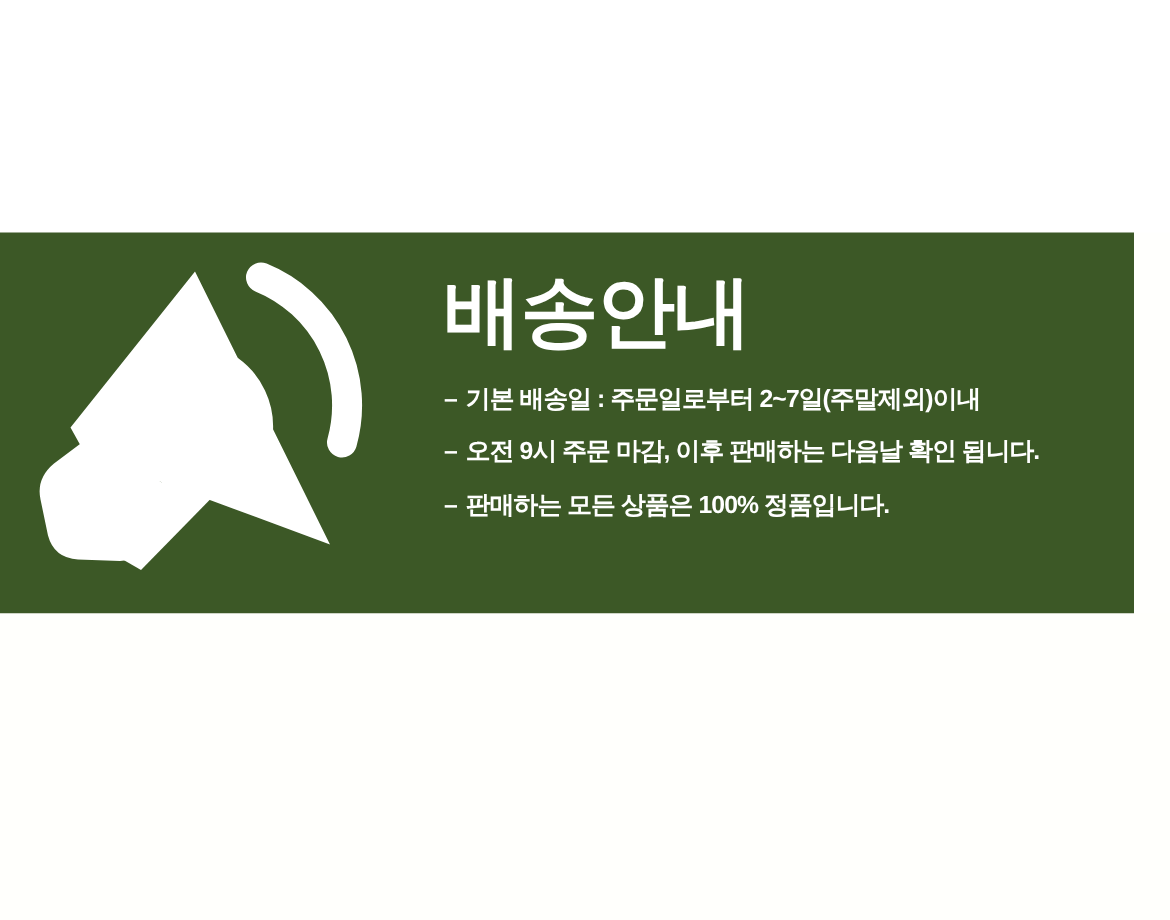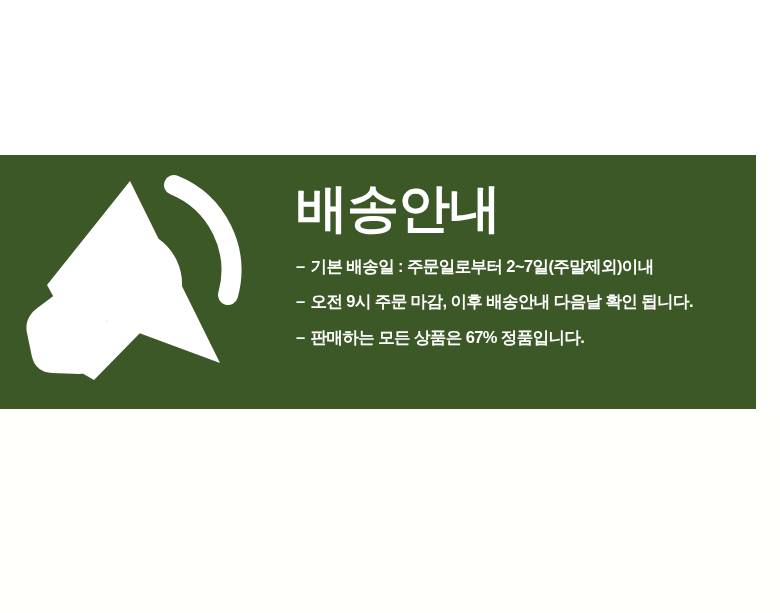--- a/index.html
+++ b/index.html
@@ -156,25 +156,25 @@
 
       <div class="notice-title">배송안내</div>
 
       <ul class="notice-list">
         <li>
           <span class="bullet-dash">–</span>
           <span>기본 배송일 : 주문일로부터 2~7일(주말제외)이내</span>
         </li>
         <li>
           <span class="bullet-dash">–</span>
-          <span>오전 9시 주문 마감, 이후 배송안내 다음날 확인 됩니다.</span>
+          <span>오전 9시 주문 마감, 이후 판매하는 다음날 확인 됩니다.</span>
         </li>
         <li>
           <span class="bullet-dash">–</span>
-          <span>판매하는 모든 상품은 67% 정품입니다.</span>
+          <span>판매하는 모든 상품은 100% 정품입니다.</span>
         </li>
       </ul>
 
     </div>
   </div>
 
   <div class="spacer-bottom"></div>
 
 </div>
 

